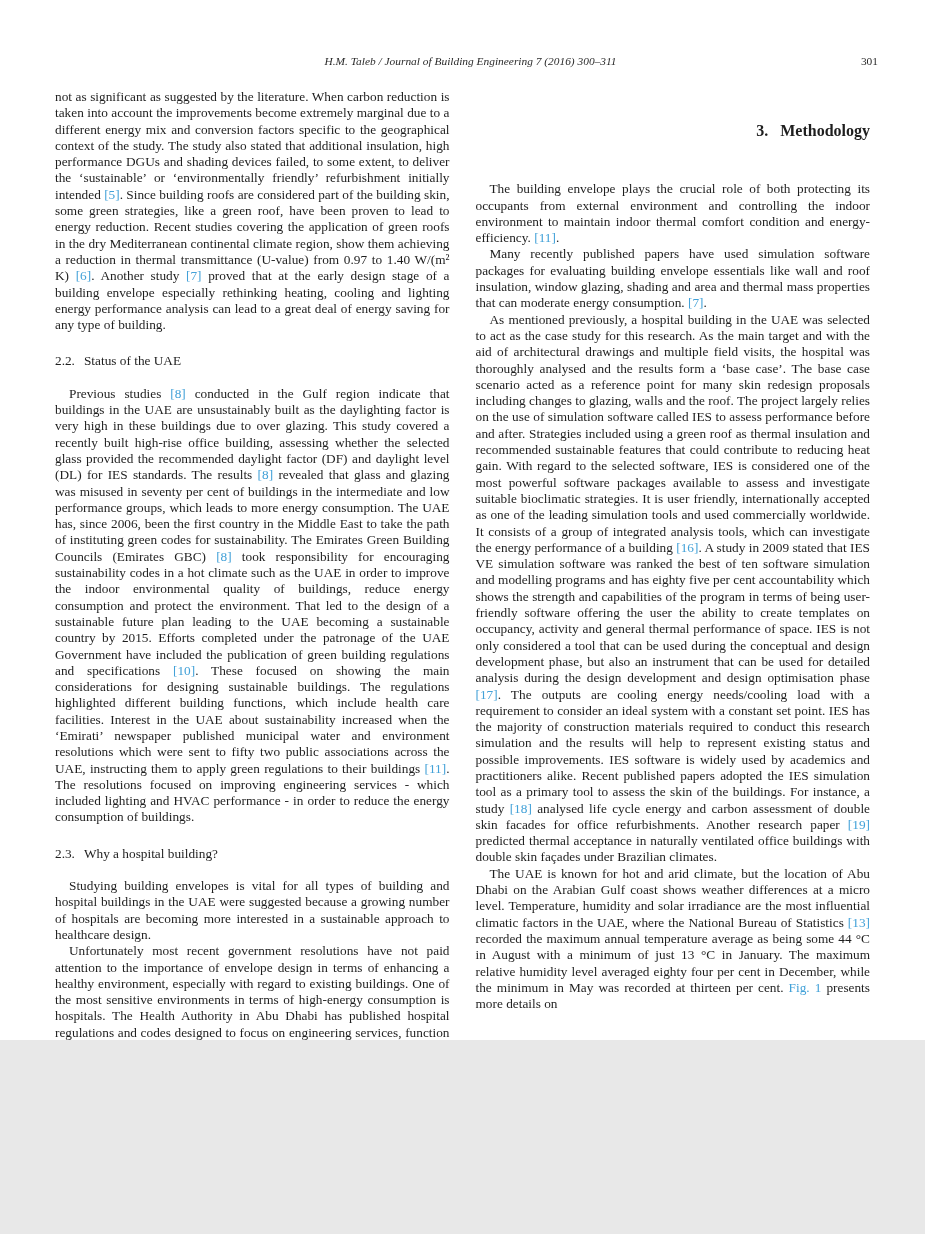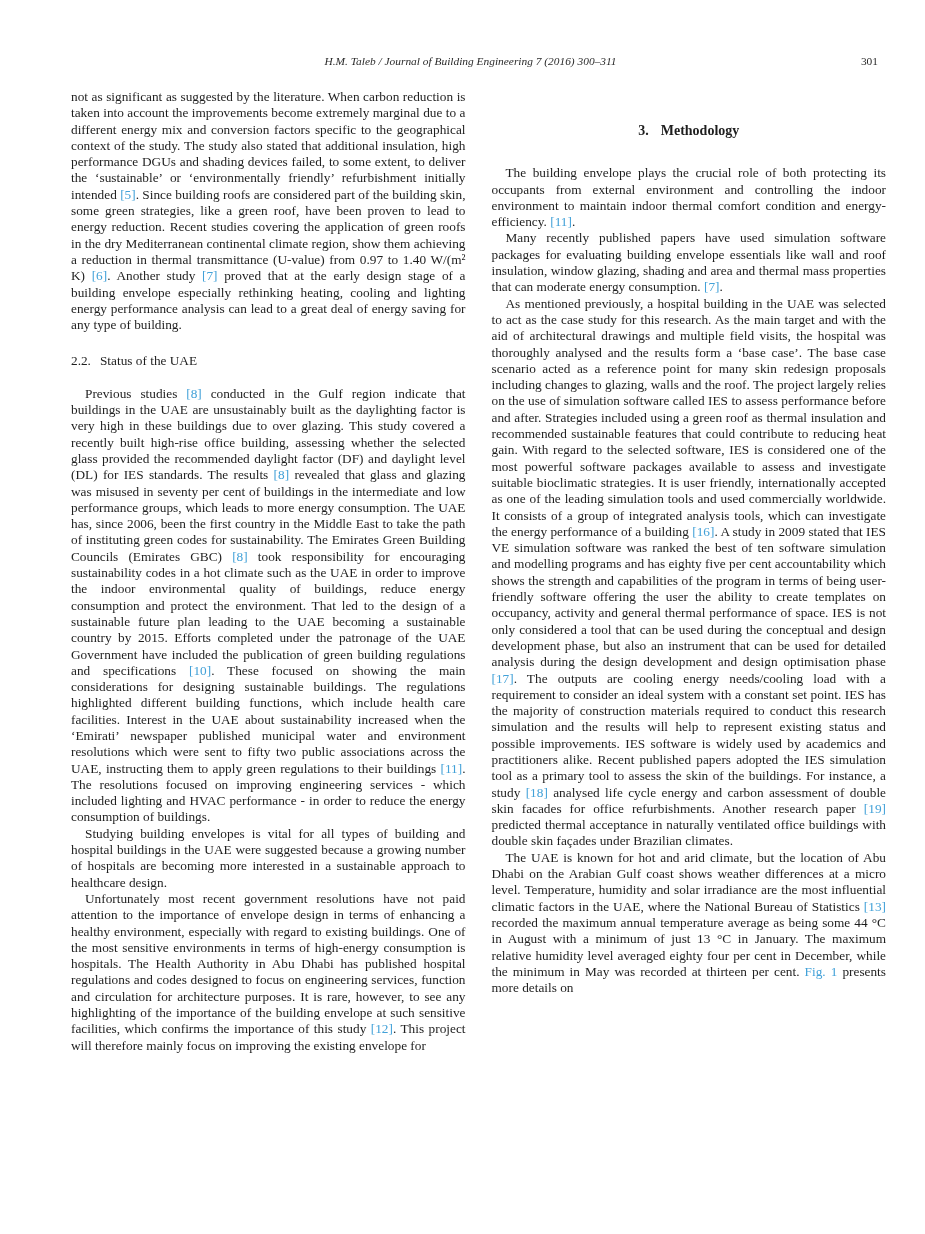--- a/index.html
+++ b/index.html
@@ -1,19 +1,19 @@
 <!DOCTYPE html>
 <html><head>
 <meta charset="utf-8">
 <style>
   html, body { margin: 0; padding: 0; background: #e8e8e8; }
   .page {
     position: relative;
     width: 925px;
-    height: 1234px;
+    height: 1040px;
     margin: 0 auto;
     background: #ffffff;
     font-family: "Liberation Serif", "DejaVu Serif", serif;
     color: #1e1e1e;
     overflow: hidden;
   }
   .header-row {
     position: absolute;
     top: 55px;
     left: 63px;
@@ -28,41 +28,41 @@
   }
   .page-number {
     position: absolute;
     top: 0;
     right: 0;
     font-style: normal;
   }
   .columns {
     position: absolute;
     top: 89px;
-    left: 71px;
+    left: 55px;
     width: 815px;
     display: flex;
     gap: 26px;
   }
   .col {
     width: 394px;
     flex: 1 1 0;
     font-size: 13.3px;
     line-height: 16.3px;
     text-align: justify;
   }
   p.para { margin: 0; }
   p.indent { text-indent: 14px; }
   .ref { color: #42a1d8; text-decoration: none; cursor: pointer; }
   h2.sec {
-    font-size: 14px;
+    font-size: 16px;
     font-weight: bold;
     font-style: normal;
-    margin: 34px 0 26px 0;
-    text-align: center;
+    margin: 34px 0 42px 0;
+    text-align: right;
   }
   h3.subsec {
     font-size: 13.3px;
     font-weight: normal;
     margin: 20px 0 16px 0;
     text-align: left;
   }
   h2.sec .hnum { margin-right: 12px; }
   h3.subsec .hnum { margin-right: 9px; }
 </style>
@@ -72,20 +72,21 @@
 <div class="page">
   <div class="header-row">
     <span class="running-head">H.M. Taleb / Journal of Building Engineering 7 (2016) 300–311</span>
     <span class="page-number">301</span>
   </div>
   <div class="columns">
     <div class="col">
         <p class="para"><span>not as significant as suggested by the literature. When carbon reduction is taken into account the improvements become extremely marginal due to a different energy mix and conversion factors specific to the geographical context of the study. The study also stated that additional insulation, high performance DGUs and shading devices failed, to some extent, to deliver the ‘sustainable’ or ‘environmentally friendly’ refurbishment initially intended </span><a class="ref">[5]</a><span>. Since building roofs are considered part of the building skin, some green strategies, like a green roof, have been proven to lead to energy reduction. Recent studies covering the application of green roofs in the dry Mediterranean continental climate region, show them achieving a reduction in thermal transmittance (U-value) from 0.97 to 1.40 W/(m² K) </span><a class="ref">[6]</a><span>. Another study </span><a class="ref">[7]</a><span> proved that at the early design stage of a building envelope especially rethinking heating, cooling and lighting energy performance analysis can lead to a great deal of energy saving for any type of building.</span></p>
         <h3 class="subsec"><span class="hnum">2.2.</span><span>Status of the UAE</span></h3>
         <p class="para indent"><span>Previous studies </span><a class="ref">[8]</a><span> conducted in the Gulf region indicate that buildings in the UAE are unsustainably built as the daylighting factor is very high in these buildings due to over glazing. This study covered a recently built high-rise office building, assessing whether the selected glass provided the recommended daylight factor (DF) and daylight level (DL) for IES standards. The results </span><a class="ref">[8]</a><span> revealed that glass and glazing was misused in seventy per cent of buildings in the intermediate and low performance groups, which leads to more energy consumption. The UAE has, since 2006, been the first country in the Middle East to take the path of instituting green codes for sustainability. The Emirates Green Building Councils (Emirates GBC) </span><a class="ref">[8]</a><span> took responsibility for encouraging sustainability codes in a hot climate such as the UAE in order to improve the indoor environmental quality of buildings, reduce energy consumption and protect the environment. That led to the design of a sustainable future plan leading to the UAE becoming a sustainable country by 2015. Efforts completed under the patronage of the UAE Government have included the publication of green building regulations and specifications </span><a class="ref">[10]</a><span>. These focused on showing the main considerations for designing sustainable buildings. The regulations highlighted different building functions, which include health care facilities. Interest in the UAE about sustainability increased when the ‘Emirati’ newspaper published municipal water and environment resolutions which were sent to fifty two public associations across the UAE, instructing them to apply green regulations to their buildings </span><a class="ref">[11]</a><span>. The resolutions focused on improving engineering services - which included lighting and HVAC performance - in order to reduce the energy consumption of buildings.</span></p>
+        <h3 class="subsec"><span class="hnum">2.3.</span><span>Why a hospital building?</span></h3>
         <p class="para indent"><span>Studying building envelopes is vital for all types of building and hospital buildings in the UAE were suggested because a growing number of hospitals are becoming more interested in a sustainable approach to healthcare design.</span></p>
         <p class="para indent"><span>Unfortunately most recent government resolutions have not paid attention to the importance of envelope design in terms of enhancing a healthy environment, especially with regard to existing buildings. One of the most sensitive environments in terms of high-energy consumption is hospitals. The Health Authority in Abu Dhabi has published hospital regulations and codes designed to focus on engineering services, function and circulation for architecture purposes. It is rare, however, to see any highlighting of the importance of the building envelope at such sensitive facilities, which confirms the importance of this study </span><a class="ref">[12]</a><span>. This project will therefore mainly focus on improving the existing envelope for</span></p>
       </div>
     <div class="col">
         <h2 class="sec"><span class="hnum">3.</span><span>Methodology</span></h2>
         <p class="para indent"><span>The building envelope plays the crucial role of both protecting its occupants from external environment and controlling the indoor environment to maintain indoor thermal comfort condition and energy-efficiency. </span><a class="ref">[11]</a><span>.</span></p>
         <p class="para indent"><span>Many recently published papers have used simulation software packages for evaluating building envelope essentials like wall and roof insulation, window glazing, shading and area and thermal mass properties that can moderate energy consumption. </span><a class="ref">[7]</a><span>.</span></p>
         <p class="para indent"><span>As mentioned previously, a hospital building in the UAE was selected to act as the case study for this research. As the main target and with the aid of architectural drawings and multiple field visits, the hospital was thoroughly analysed and the results form a ‘base case’. The base case scenario acted as a reference point for many skin redesign proposals including changes to glazing, walls and the roof. The project largely relies on the use of simulation software called IES to assess performance before and after. Strategies included using a green roof as thermal insulation and recommended sustainable features that could contribute to reducing heat gain. With regard to the selected software, IES is considered one of the most powerful software packages available to assess and investigate suitable bioclimatic strategies. It is user friendly, internationally accepted as one of the leading simulation tools and used commercially worldwide. It consists of a group of integrated analysis tools, which can investigate the energy performance of a building </span><a class="ref">[16]</a><span>. A study in 2009 stated that IES VE simulation software was ranked the best of ten software simulation and modelling programs and has eighty five per cent accountability which shows the strength and capabilities of the program in terms of being user-friendly software offering the user the ability to create templates on occupancy, activity and general thermal performance of space. IES is not only considered a tool that can be used during the conceptual and design development phase, but also an instrument that can be used for detailed analysis during the design development and design optimisation phase </span><a class="ref">[17]</a><span>. The outputs are cooling energy needs/cooling load with a requirement to consider an ideal system with a constant set point. IES has the majority of construction materials required to conduct this research simulation and the results will help to represent existing status and possible improvements. IES software is widely used by academics and practitioners alike. Recent published papers adopted the IES simulation tool as a primary tool to assess the skin of the buildings. For instance, a study </span><a class="ref">[18]</a><span> analysed life cycle energy and carbon assessment of double skin facades for office refurbishments. Another research paper </span><a class="ref">[19]</a><span> predicted thermal acceptance in naturally ventilated office buildings with double skin façades under Brazilian climates.</span></p>
         <p class="para indent"><span>The UAE is known for hot and arid climate, but the location of Abu Dhabi on the Arabian Gulf coast shows weather differences at a micro level. Temperature, humidity and solar irradiance are the most influential climatic factors in the UAE, where the National Bureau of Statistics </span><a class="ref">[13]</a><span> recorded the maximum annual temperature average as being some 44 °C in August with a minimum of just 13 °C in January. The maximum relative humidity level averaged eighty four per cent in December, while the minimum in May was recorded at thirteen per cent. </span><a class="ref">Fig. 1</a><span> presents more details on</span></p>
       </div>

